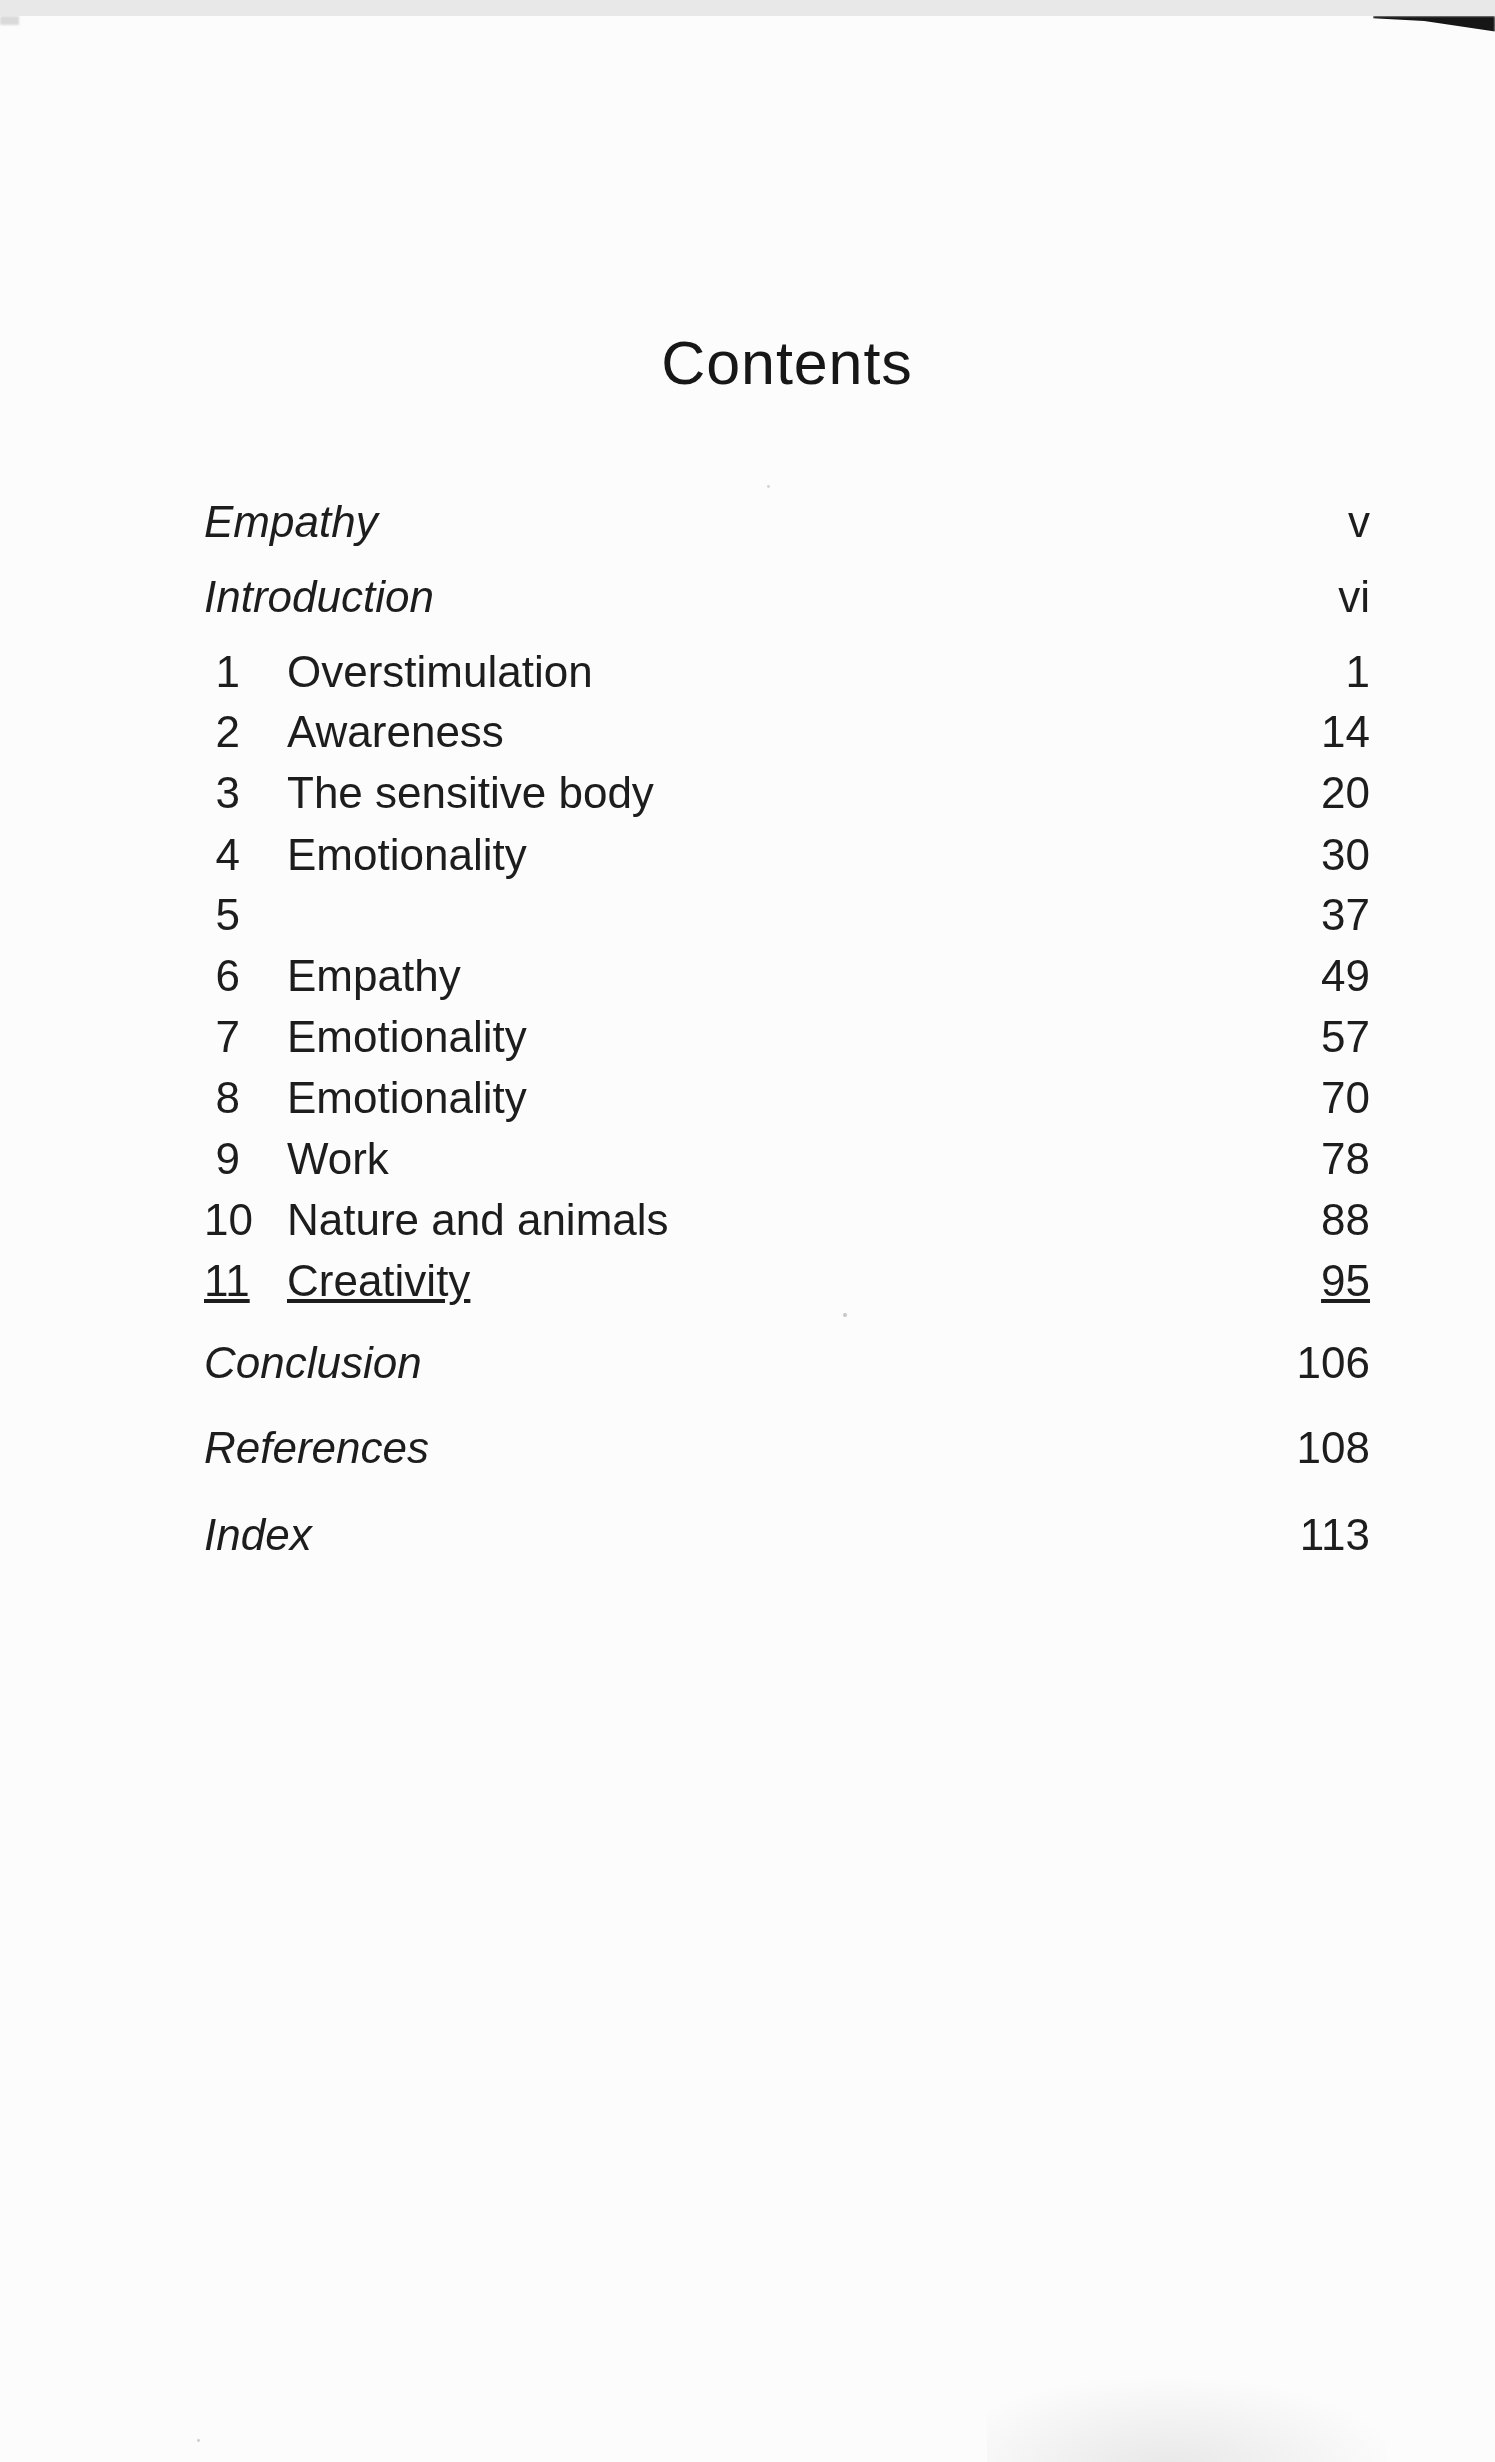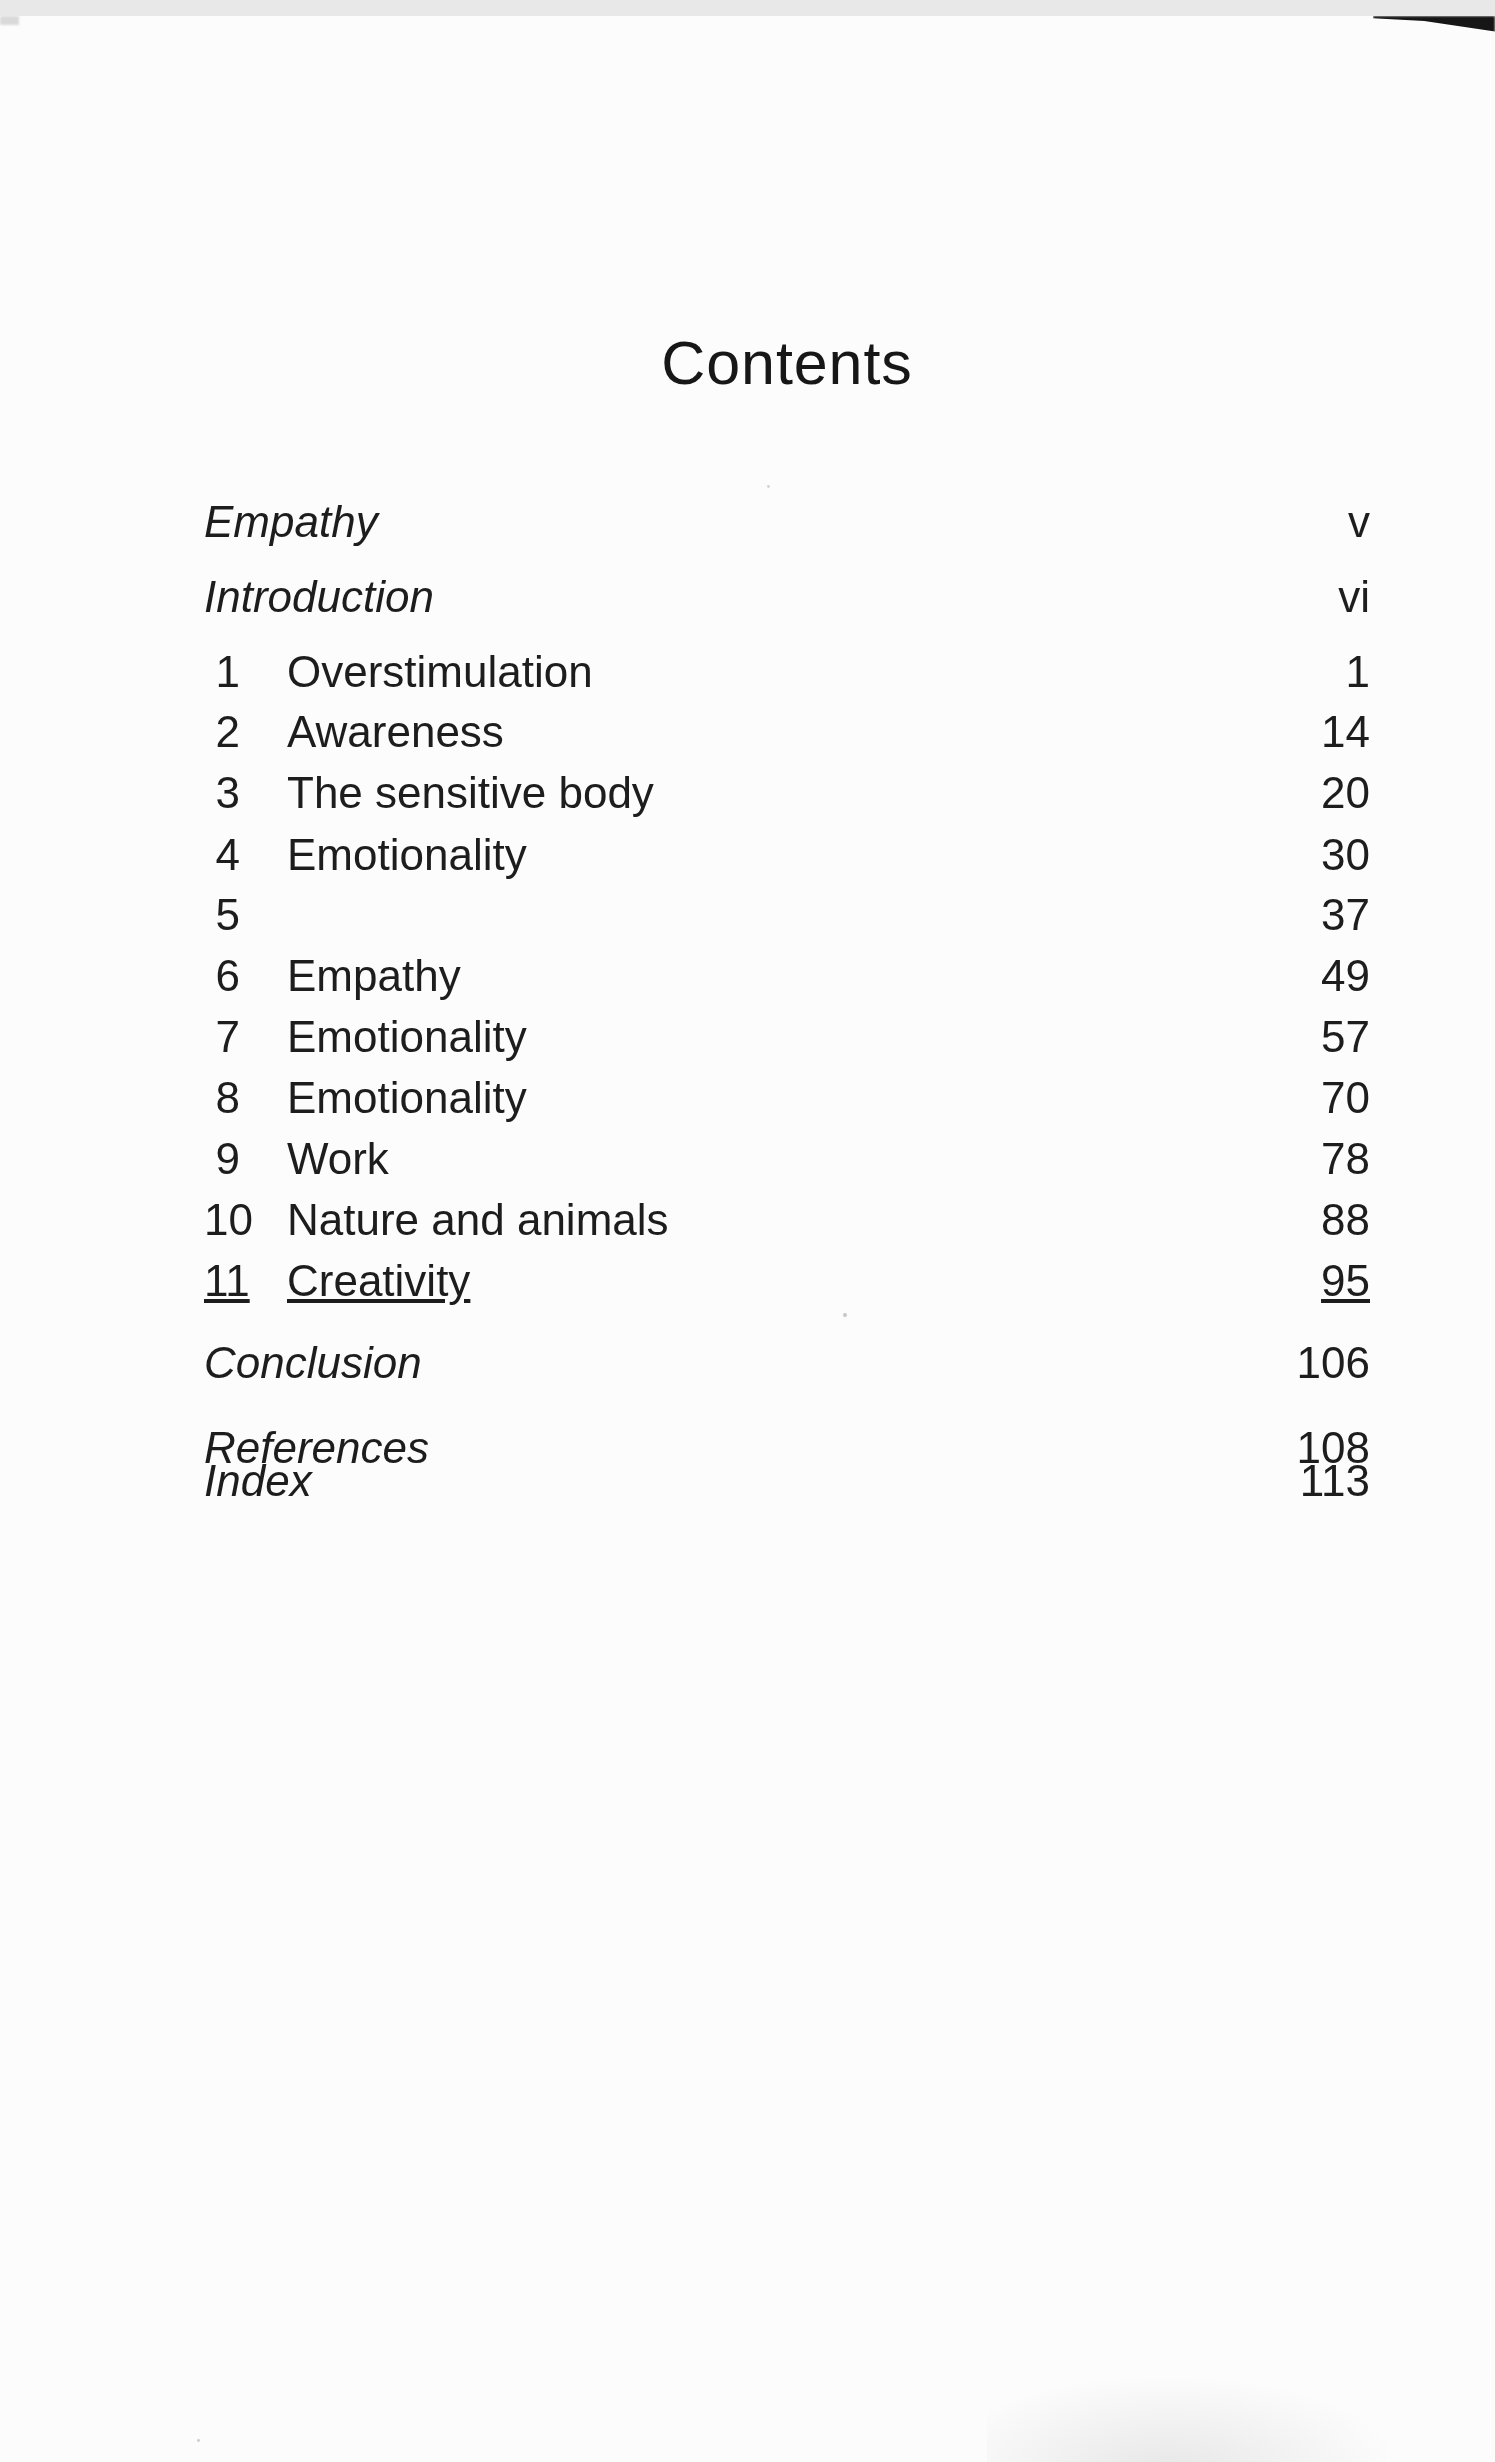--- a/index.html
+++ b/index.html
@@ -161,21 +161,21 @@
       <div class="toc-row" style="top: 1318px;">
         <span class="fm-label">Conclusion</span>
         <span class="pg">106</span>
       </div>
 
       <div class="toc-row" style="top: 1403px; align-items: flex-end;">
         <span class="fm-label">References</span>
         <span class="pg">108</span>
       </div>
 
-      <div class="toc-row" style="top: 1436px; align-items: center;">
+      <div class="toc-row" style="top: 1490px; align-items: center;">
         <span class="fm-label">Index</span>
         <span class="pg">113</span>
       </div>
     </div>
 
   <div class="scan-wedge-tr"></div>
   <div class="scan-mark-tl"></div>
   <div class="scan-edge-bl"></div>
   <div class="scan-smudge"></div>
   <div class="scan-speck speck-1"></div>

